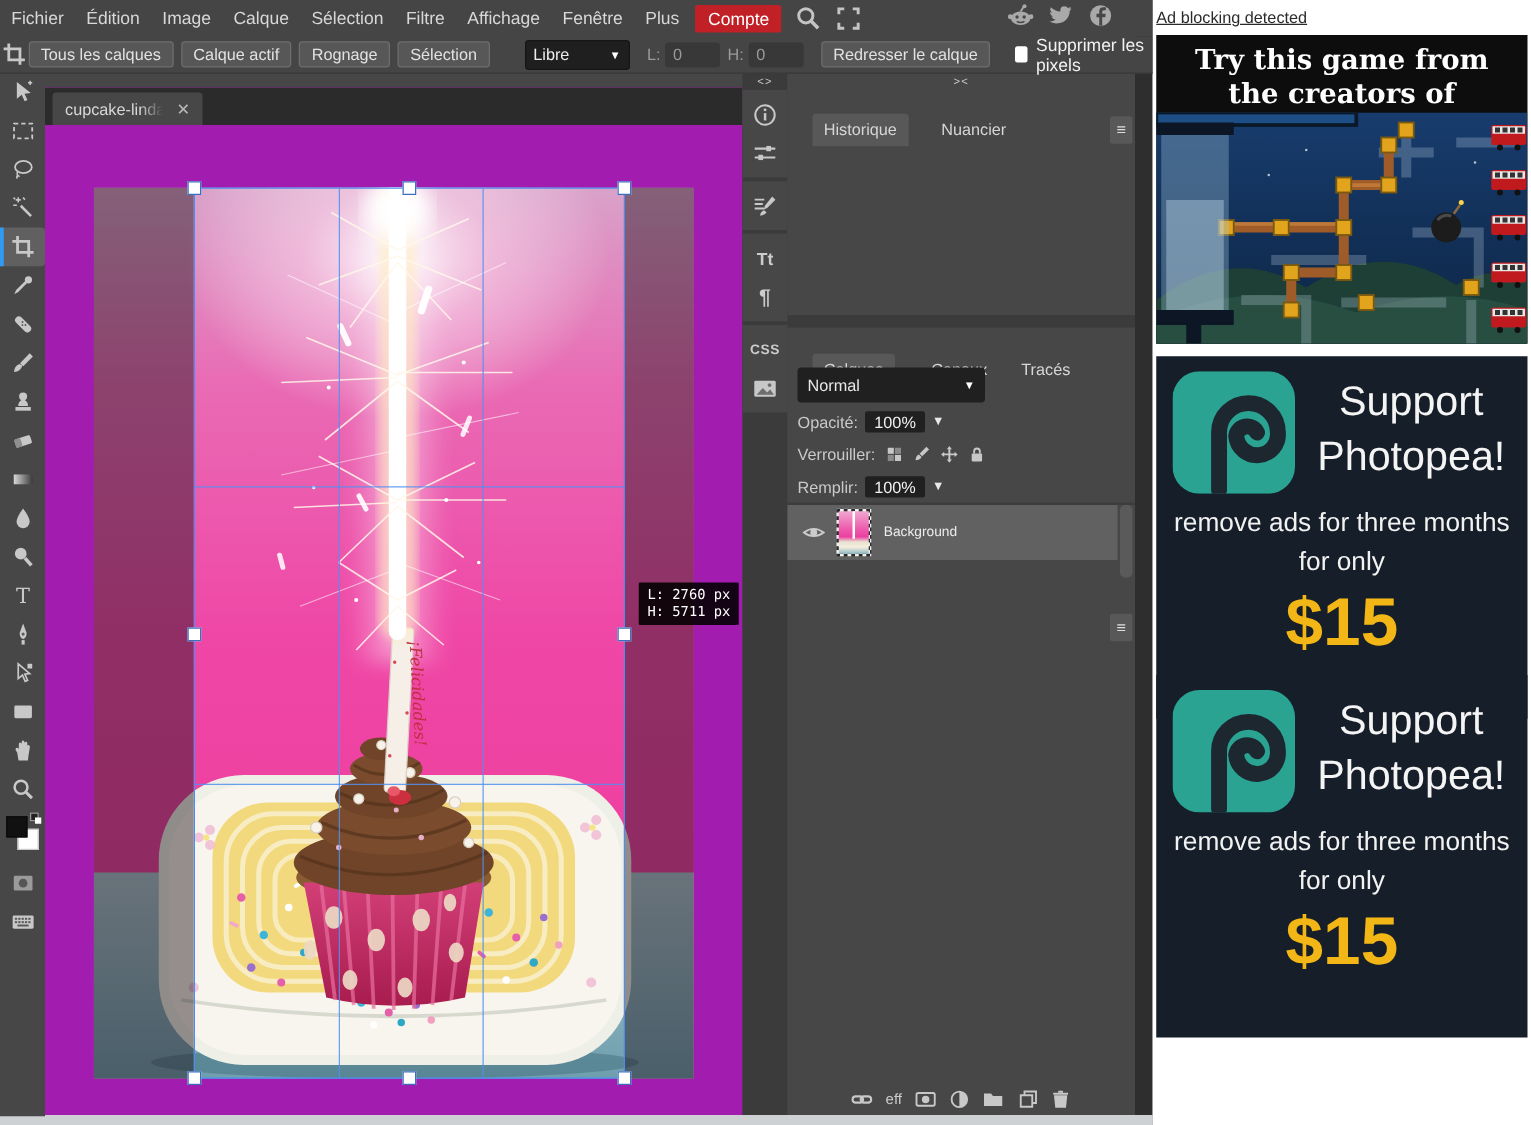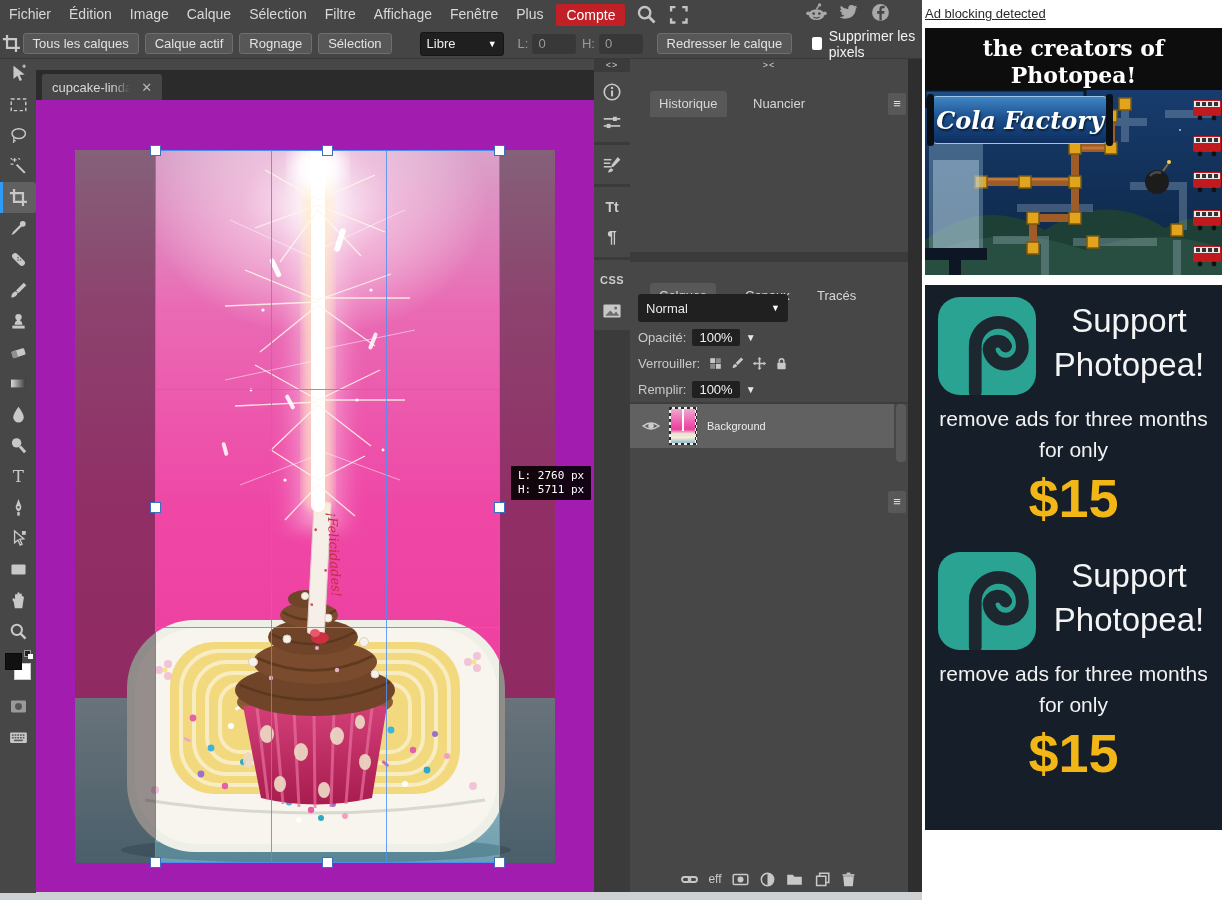--- a/index.html
+++ b/index.html
@@ -793,20 +793,21 @@
 </div>
 
 <div id="gutter" class="abs"></div>
 <div id="hscroll" class="abs"></div>
 
 <div id="ads" class="abs">
   <a id="adblock-link" class="abs">Ad blocking detected</a>
 
   <div id="game-ad">
     <div id="game-head-wrap">
+      <div class="game-headline">Try this game from</div>
       <div class="game-headline">the creators of Photopea!</div>
     </div>
     <svg id="game-board" viewBox="0 0 297 185">
       <defs>
         <linearGradient id="skyg" x1="0" y1="0" x2="0" y2="1">
           <stop offset="0" stop-color="#173c6d"></stop>
             <stop offset="1" stop-color="#0d2544"></stop>
         </linearGradient>
       </defs>
       <rect width="297" height="185" fill="url(#skyg)"></rect>
@@ -921,23 +922,20 @@
               <rect x="3" y="2" width="4" height="4"></rect>
               <rect x="9" y="2" width="4" height="4"></rect>
               <rect x="15" y="2" width="4" height="4"></rect>
               <rect x="21" y="2" width="4" height="4"></rect>
             </g>
             <circle cx="7" cy="18" r="2.4" fill="#111"></circle>
             <circle cx="21" cy="18" r="2.4" fill="#111"></circle>
           </g>
       </g>
     </svg>
-    <div id="cola-banner">
-      <span id="cola-title">Cola Factory</span>
-    </div>
   </div>
 
   <div class="support-ad" style="top:285px">
     <svg class="sp-logo" viewBox="0 0 100 100">
       <rect width="100" height="100" rx="22" fill="#2aa392"></rect>
       <path d="M38 97 V50 A24 24 0 0 1 86 50 A17 17 0 0 1 52 53 A9 9 0 0 1 69 50" stroke="#1c2730" stroke-width="13" fill="none" stroke-linecap="round"></path>
     </svg>
     <div class="sp-title">
       <div>Support</div>
       <div>Photopea!</div>

